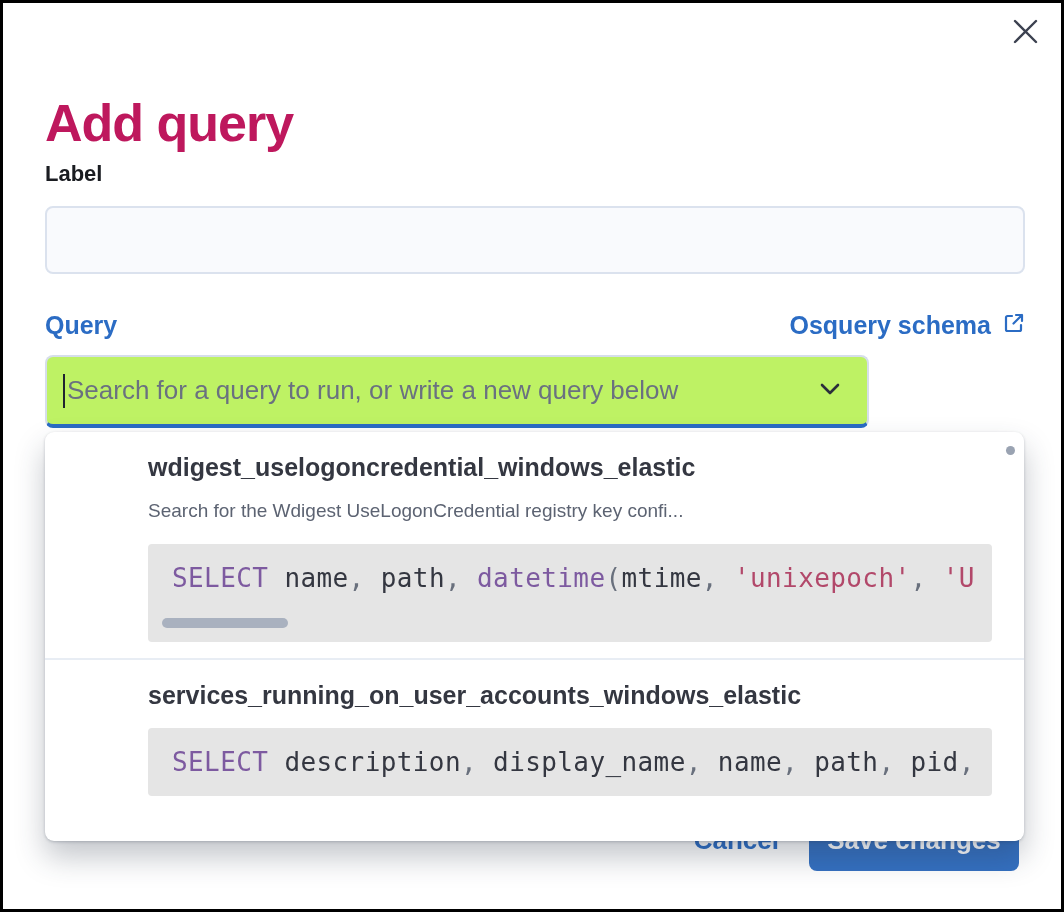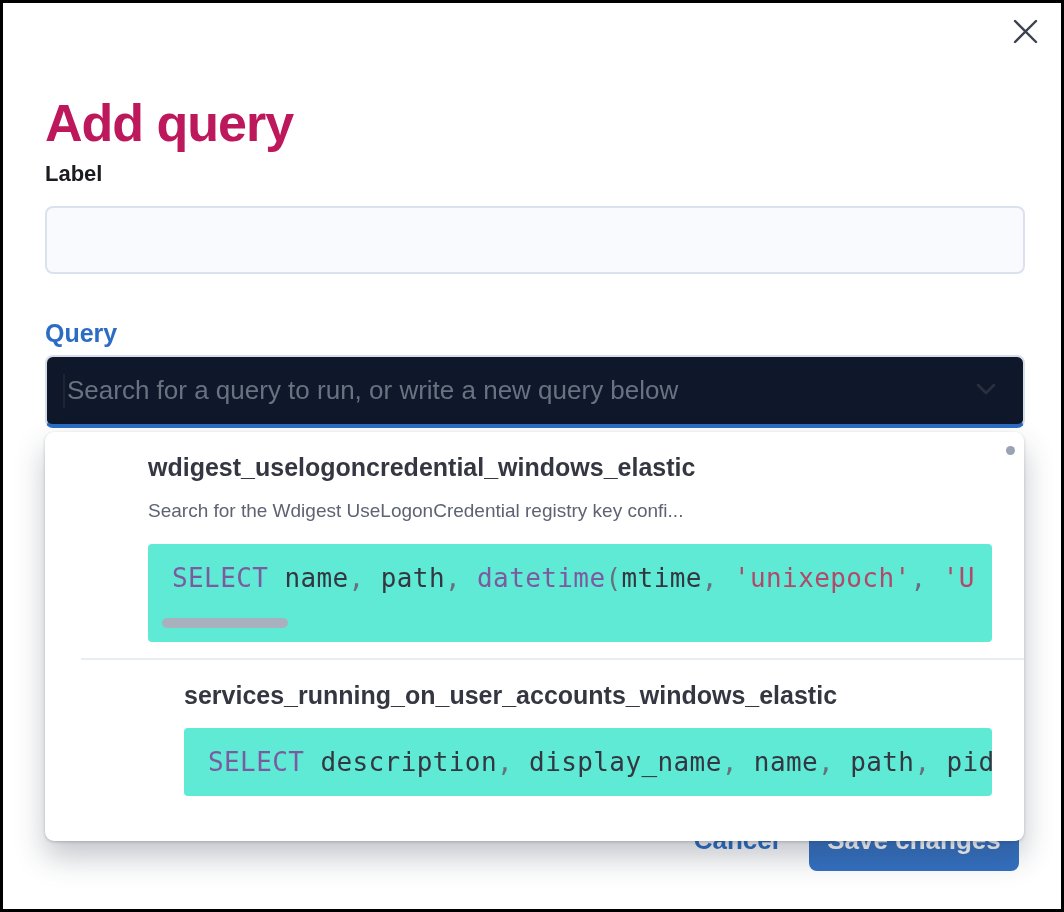--- a/index.html
+++ b/index.html
@@ -17,27 +17,27 @@
 
   .field-label { position:absolute; left:42px; top:158px; font-size:22px; font-weight:700;
                  color:#1a1c21; }
 
   .label-input { position:absolute; left:42px; top:203px; width:980px; height:68px;
                  background:#f9fafd; border:2px solid #dbe2ee; border-radius:8px;
                  font-size:24px; padding:0 16px; color:#343741; outline:none;
                  font-family:"Liberation Sans","DejaVu Sans",sans-serif; }
 
   .query-row { position:absolute; left:42px; top:308px; width:980px; display:flex;
-               justify-content:space-between; align-items:center;margin-top:8px; }
+               justify-content:space-between; align-items:center; }
   .query-label { font-size:25px; font-weight:700; color:#2b6cc4; }
   .schema-link { display:flex; gap:12px; align-items:center; font-size:25px;
                  font-weight:700; color:#2b6cc4; text-decoration:none; cursor:pointer; }
 
-  .combobox { position:absolute; left:42px; top:352px; width:980px; height:73px;
-              background:#0f172a; border:2px solid #d6deea; border-bottom:4px solid #2b6cc4;
+  .combobox { position:absolute; left:42px; top:352px; width:824px; height:73px;
+              background:#bef264; border:2px solid #d6deea; border-bottom:4px solid #2b6cc4;
               border-radius:8px; display:flex; align-items:center; padding:0 22px 0 16px;
               cursor:text; }
   .caret { width:2px; height:34px; background:#1f2430; flex:0 0 auto; }
   .placeholder { font-size:26px; color:#6a7180; flex:1; margin-left:2px;
                  white-space:nowrap; overflow:hidden; }
 
   .footer { position:absolute; right:42px; bottom:38px; display:flex; align-items:center;
             gap:30px; z-index:1; }
   .cancel-btn { font-size:26px; font-weight:700; color:#2b6cc4; background:none;
                 border:none; cursor:pointer;
@@ -46,26 +46,26 @@
               font-weight:700; border:none; border-radius:8px; cursor:pointer;
               font-family:"Liberation Sans","DejaVu Sans",sans-serif; }
 
   .dropdown { position:absolute; left:42px; top:429px; width:979px; height:409px;
               background:#fff; border-radius:9px; overflow:hidden; z-index:2;
               box-shadow:0 1px 3px rgba(40,50,70,0.25), 0 16px 30px rgba(40,50,70,0.28); }
   .scroll-dot { position:absolute; top:14px; right:9px; width:9px; height:9px;
                 border-radius:50%; background:#9aa3b2; z-index:3; cursor:pointer; }
 
   .option { padding:20px 32px 16px 103px; cursor:pointer; }
-  .option + .option { border-top:2px solid #e8edf4;margin-left:36px; }
+  .option + .option { border-top:2px solid #e8edf4; }
   .opt-title { font-size:25px; font-weight:700; color:#343741; line-height:30px;
                white-space:nowrap; overflow:hidden; }
   .opt-desc { margin-top:14px; font-size:19px; color:#5c6372; line-height:30px;
               white-space:nowrap; overflow:hidden; }
-  .opt-code { margin-top:18px; background:#5eead4; border-radius:4px; padding:18px 24px;
+  .opt-code { margin-top:18px; background:#e5e5e5; border-radius:4px; padding:18px 24px;
               font-family:"DejaVu Sans Mono","Liberation Mono",monospace; font-size:26px;
               letter-spacing:0.4px; white-space:nowrap; overflow:hidden; color:#343741;
               position:relative; line-height:32px; }
   .option.has-scrollbar .opt-code { padding-bottom:48px; }
   .hthumb { position:absolute; left:14px; bottom:14px; width:126px; height:10px;
             border-radius:6px; background:#a9b1bf; cursor:grab; }
 
   .tok-kw  { color:#7d5aa0; }
   .tok-id  { color:#343741; }
   .tok-p   { color:#69707d; }
@@ -84,20 +84,29 @@
     </span>
   </button>
 
   <div class="modal-title">Add query</div>
 
   <div class="field-label">Label</div>
   <input class="label-input" type="text" value="" style="">
 
   <div class="query-row">
     <div class="query-label">Query</div>
+    <a class="schema-link">
+      <span>Osquery schema</span>
+      <span>
+        <svg width="22" height="22" viewBox="0 0 22 22" fill="none">
+          <path d="M9 4 H4.5 C3.7 4 3 4.7 3 5.5 V17.5 C3 18.3 3.7 19 4.5 19 H16.5 C17.3 19 18 18.3 18 17.5 V13" stroke="#2b6cc4" stroke-width="2.2" stroke-linecap="round"></path>
+          <path d="M13 3 H19 V9 M19 3 L10.5 11.5" stroke="#2b6cc4" stroke-width="2.2" stroke-linecap="round" stroke-linejoin="round"></path>
+        </svg>
+      </span>
+    </a>
   </div>
 
   <div class="combobox">
     <span class="caret"></span>
     <span class="placeholder">Search for a query to run, or write a new query below</span>
     <span>
       <svg width="30" height="30" viewBox="0 0 30 30" fill="none">
         <path d="M7 11 L15 19 L23 11" stroke="#2b2f3b" stroke-width="2.6" stroke-linecap="round" stroke-linejoin="round"></path>
       </svg>
     </span>

